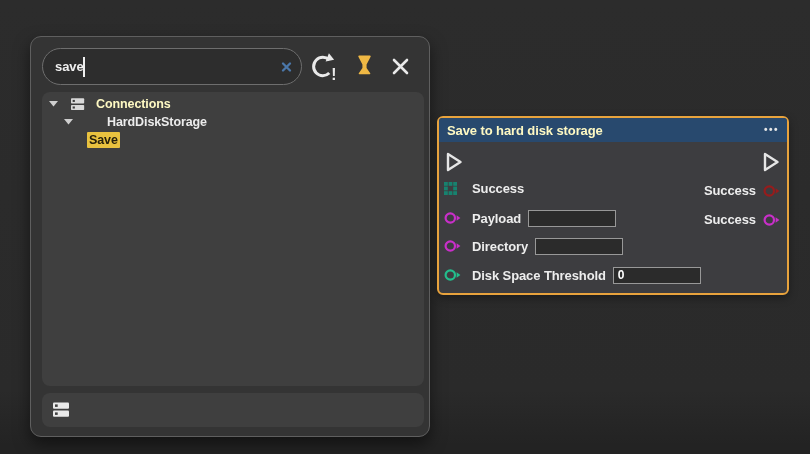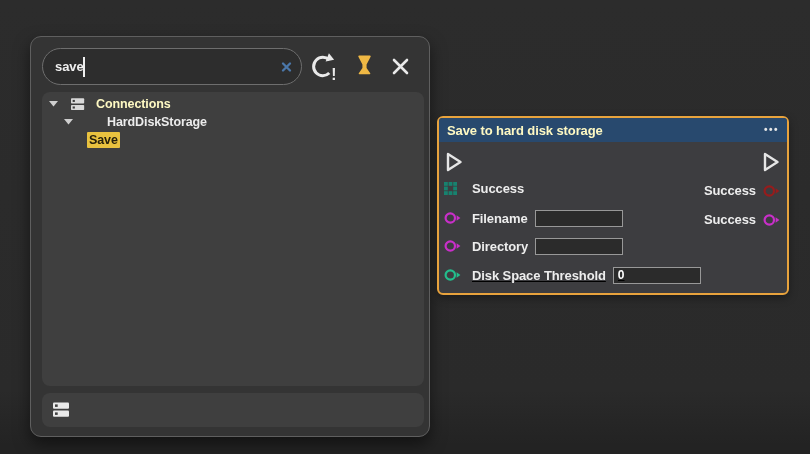--- a/index.html
+++ b/index.html
@@ -73,21 +73,21 @@
   .prow .picon{width:18px;display:flex;align-items:center;cursor:crosshair;}
   .prow .plabel{margin-left:10px;font-size:13px;font-weight:700;color:#ededed;letter-spacing:-.1px;}
   .prow .pinput{
     margin-left:7px;width:88px;height:17px;box-sizing:border-box;
     background:#2b2b2b;border:1px solid #989898;color:#fff;
     font-size:12px;font-weight:700;font-family:inherit;padding:0 4px;outline:none;
   }
   .row-payload{top:61px;}
   .row-filename{top:91px;}
   .row-directory{top:119px;}
-  .row-threshold{top:148px;text-decoration:underline;}
+  .row-threshold{top:148px;}
   .orow{position:absolute;right:7px;display:flex;align-items:flex-end;height:18px;}
   .orow .plabel{font-size:13px;font-weight:700;color:#ededed;letter-spacing:-.1px;}
   .orow .picon{margin-left:7px;display:flex;cursor:crosshair;}
   .row-success{top:62px;}
   .row-message{top:91px;}
 </style>
 </head>
 <body>
 
 <div id="canvas">
@@ -202,21 +202,21 @@
       <span class="plabel">Success</span>
     </div>
 
     <div class="prow row-filename">
       <span class="picon" style="color: rgb(201, 47, 201);">
         <svg width="17" height="14" viewBox="0 0 17 14">
           <circle cx="6.3" cy="7" r="4.7" fill="none" stroke="currentColor" stroke-width="2.2"></circle>
           <path d="M12.6 4.3 L16.4 7 L12.6 9.7 Z" fill="currentColor"></path>
         </svg>
       </span>
-      <span class="plabel">Filename</span>
+      <span class="plabel">Payload</span>
       <input class="pinput" type="text" value="" style="">
     </div>
 
     <div class="prow row-directory">
       <span class="picon" style="color: rgb(201, 47, 201);">
         <svg width="17" height="14" viewBox="0 0 17 14">
           <circle cx="6.3" cy="7" r="4.7" fill="none" stroke="currentColor" stroke-width="2.2"></circle>
           <path d="M12.6 4.3 L16.4 7 L12.6 9.7 Z" fill="currentColor"></path>
         </svg>
       </span>

